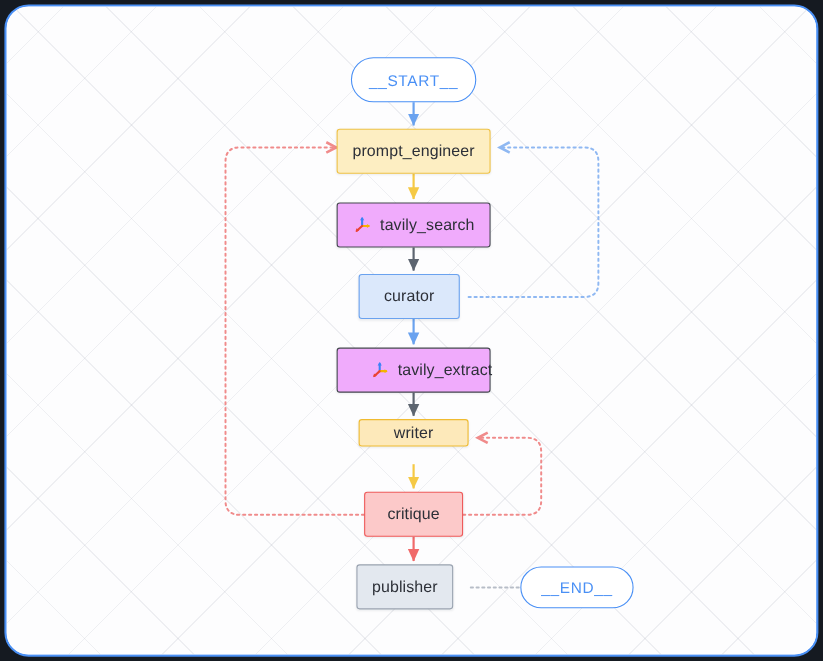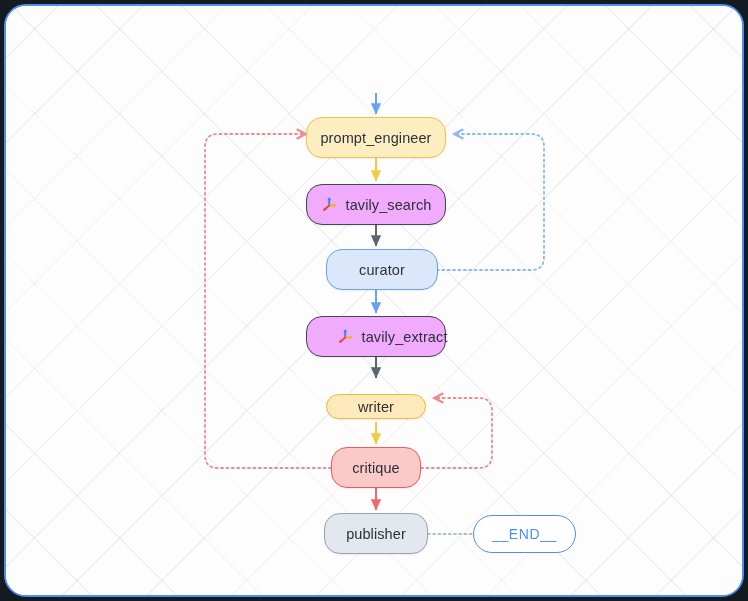--- a/index.html
+++ b/index.html
@@ -54,21 +54,21 @@
   }
   .node-terminal {
     border-radius: 999px;
     border: 1.6px solid #4a90f5;
     background: #ffffff;
     color: #4a90f5;
     font-size: 14px;
     letter-spacing: 0.6px;
   }
   .node-box {
-    border-radius: 16px;
+    border-radius: 3px;
     box-shadow: 0 1px 2px rgba(20,25,40,0.07);
   }
   .n-prompt_engineer {
     background: #fdeec2;
     border: 1.6px solid #f0c245;
     color: #2d3038;
   }
   .n-tool {
     background: #f0abfc;
     border: 1.6px solid #44484f;
@@ -149,20 +149,23 @@
 
       <path d="M422,528 L490,528" stroke="#b7bdc7" stroke-width="1.8" fill="none" stroke-dasharray="2,3.2" stroke-linecap="round" marker-end="url(#ah-graylight)"></path>
 
       <path d="M420,264 L525,264 Q538,264 538,251 L538,141 Q538,128 525,128 L448,128" stroke="#8fb8f2" stroke-width="1.8" fill="none" stroke-dasharray="2,3.4" stroke-linecap="round" marker-end="url(#ah-bluelight)"></path>
 
       <path d="M415,462 L473,462 Q486,462 486,449 L486,405 Q486,392 473,392 L428,392" stroke="#f08b8b" stroke-width="1.8" fill="none" stroke-dasharray="2,3.4" stroke-linecap="round" marker-end="url(#ah-redlight)"></path>
 
       <path d="M325,462 L212,462 Q199,462 199,449 L199,141 Q199,128 212,128 L300,128" stroke="#f08b8b" stroke-width="1.8" fill="none" stroke-dasharray="2,3.4" stroke-linecap="round" marker-end="url(#ah-redlight)"></path>
     </svg>
 
+    <div class="node node-terminal" style="left:313px; top:46px; width:114px; height:41px;">
+      <span>__START__</span>
+    </div>
 
     <div class="node node-box n-prompt_engineer" style="left:300px; top:111px; width:140px; height:41px;">
       <span>prompt_engineer</span>
     </div>
 
     <div class="node node-box n-tool" style="left:300px; top:178px; width:140px; height:41px;">
       <span class="tool-icon">
         <svg width="17" height="17" viewBox="0 0 17 17">
           <g stroke-width="1.9" stroke-linecap="round" fill="none">
             <path d="M8.2,9.4 L8.2,2.6" stroke="#3b82f6"></path>
@@ -170,49 +173,49 @@
             <path d="M8.2,9.4 L3.4,13.8" stroke="#ea4335"></path>
           </g>
           <path d="M8.2,1.3 L10.1,4.2 L6.3,4.2 z" fill="#3b82f6"></path>
           <path d="M15.4,9.4 L12.6,11.2 L12.6,7.6 z" fill="#f4b400"></path>
           <path d="M2.3,14.9 L3.0,11.6 L5.6,13.6 z" fill="#ea4335"></path>
         </svg>
       </span>
       <span>tavily_search</span>
     </div>
 
-    <div class="node node-box n-curator" style="left:320px; top:243px; width:112px; height:41px;justify-content:center;">
+    <div class="node node-box n-curator" style="left:320px; top:243px; width:92px; height:41px;justify-content:center;">
       <span>curator</span>
     </div>
 
     <div class="node node-box n-tool" style="left:300px; top:310px; width:140px; height:41px;padding-left:32px;">
       <span class="tool-icon">
         <svg width="17" height="17" viewBox="0 0 17 17">
           <g stroke-width="1.9" stroke-linecap="round" fill="none">
             <path d="M8.2,9.4 L8.2,2.6" stroke="#3b82f6"></path>
             <path d="M8.2,9.4 L14,9.4" stroke="#f4b400"></path>
             <path d="M8.2,9.4 L3.4,13.8" stroke="#ea4335"></path>
           </g>
           <path d="M8.2,1.3 L10.1,4.2 L6.3,4.2 z" fill="#3b82f6"></path>
           <path d="M15.4,9.4 L12.6,11.2 L12.6,7.6 z" fill="#f4b400"></path>
           <path d="M2.3,14.9 L3.0,11.6 L5.6,13.6 z" fill="#ea4335"></path>
         </svg>
       </span>
       <span>tavily_extract</span>
     </div>
 
-    <div class="node node-box n-writer" style="left:320px; top:388px; width:100px; height:25px;">
+    <div class="node node-box n-writer" style="left:320px; top:375px; width:100px; height:25px;">
       <span>writer</span>
     </div>
 
     <div class="node node-box n-critique" style="left:325px; top:441px; width:90px; height:41px;">
       <span>critique</span>
     </div>
 
-    <div class="node node-box n-publisher" style="left:318px; top:507px; width:104px; height:41px;">
+    <div class="node node-box n-publisher" style="left:318px; top:507px; width:88px; height:41px;">
       <span>publisher</span>
     </div>
 
     <div class="node node-terminal" style="left:467px; top:509px; width:103px; height:38px;">
       <span>__END__</span>
     </div>
 
   </div>
 </div>
 

